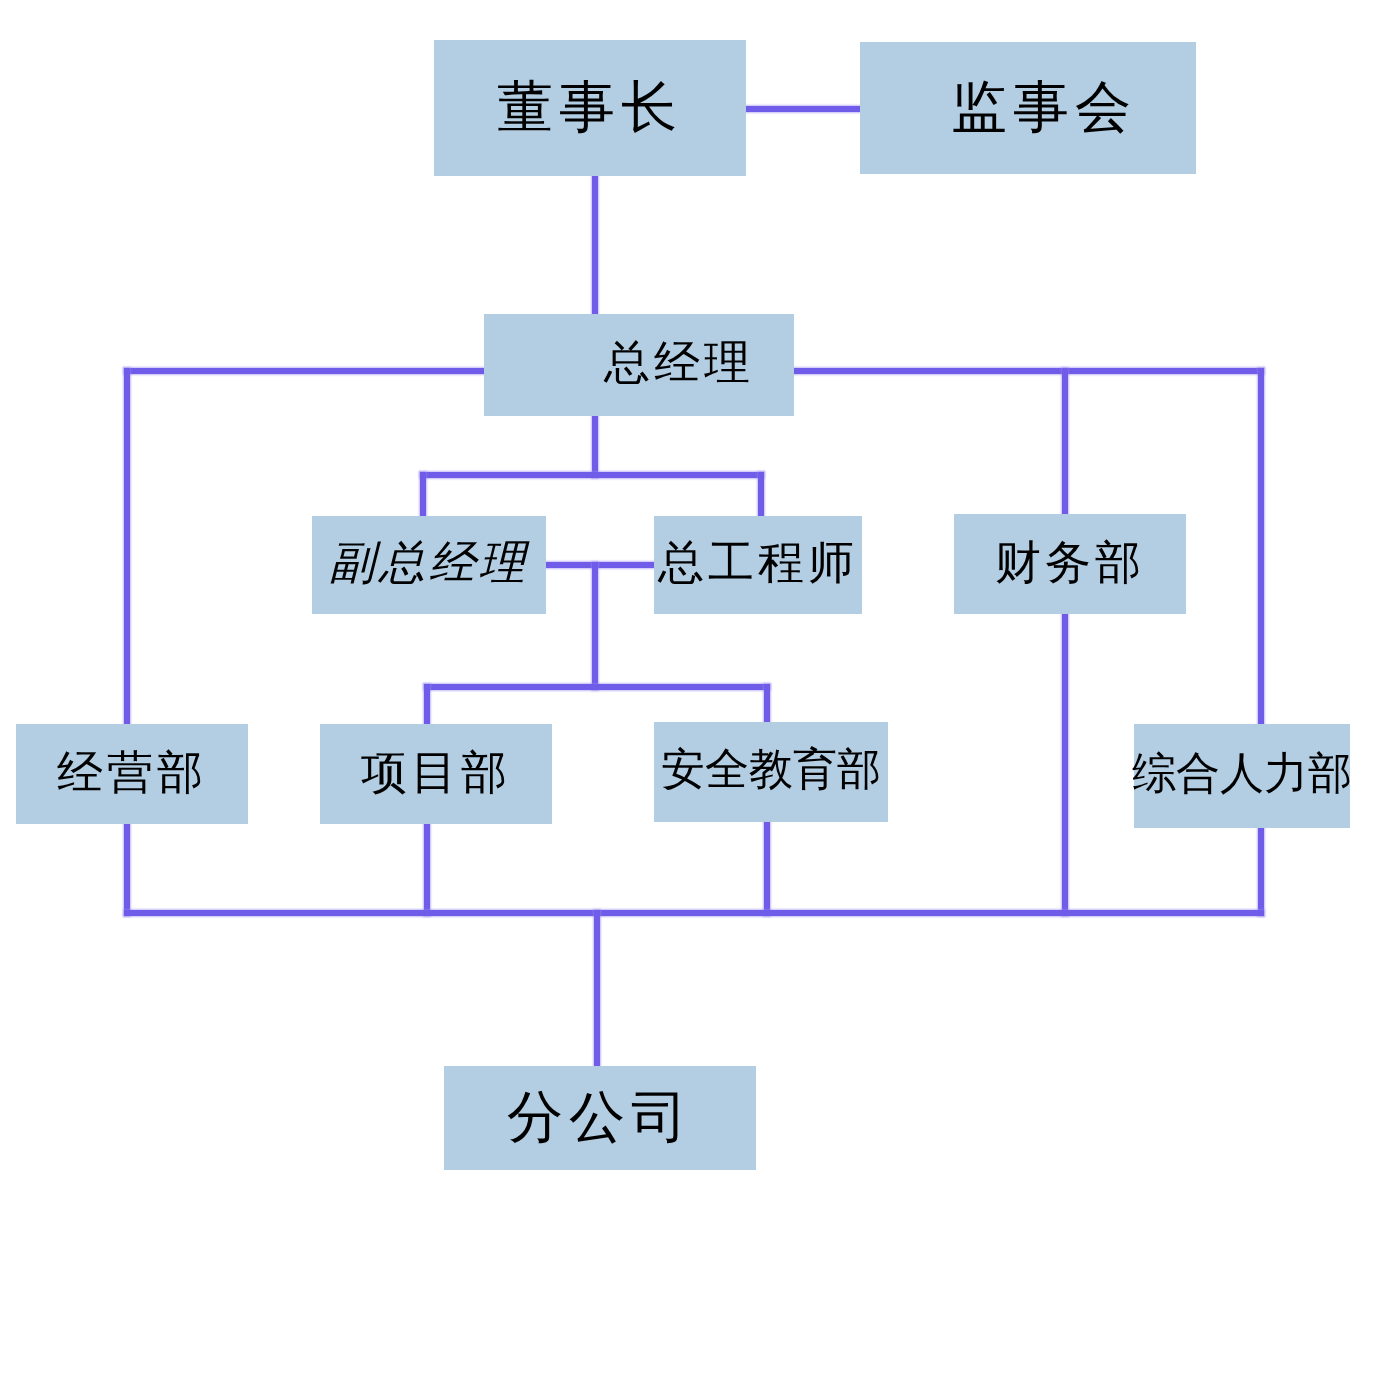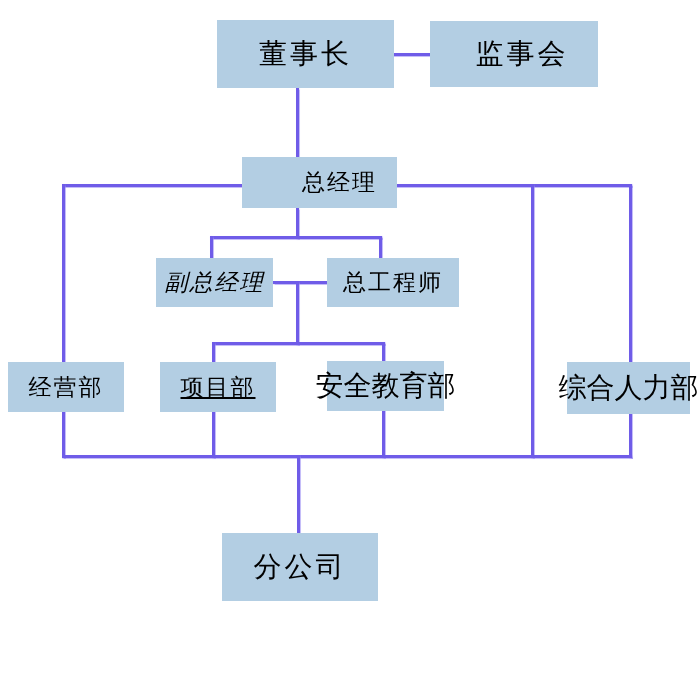--- a/index.html
+++ b/index.html
@@ -29,34 +29,34 @@
     align-items: center;
     justify-content: center;
     text-align: center;
     z-index: 2;
     letter-spacing: 2px;
     line-height: 1;
     white-space: nowrap;
   }
   .node.lg { font-size: 28px; letter-spacing: 3px; }
   .node.md { font-size: 23px; }
-  .node.sm { font-size: 28px; letter-spacing: 0px; }
+  .node.sm { font-size: 22px; letter-spacing: 0px; }
 
   
-  .n-chairman     { left: 217px; top: 20px;  width: 177px; height: 68px; }
+  .n-chairman     { left: 217px; top: 20px;  width: 156px; height: 68px; }
   .n-supervisory  { left: 430px; top: 21px;  width: 152px; height: 66px; padding-left: 16px; }
   .n-gm           { left: 242px; top: 157px; width: 115px; height: 51px; font-size: 24px; padding-left: 40px; }
   .n-deputy       { left: 156px; top: 258px; width: 117px; height: 49px; font-style: italic; }
-  .n-chief        { left: 327px; top: 258px; width: 132px; height: 49px; text-align: center; }
+  .n-chief        { left: 327px; top: 258px; width: 104px; height: 49px; text-align: center; }
   .n-finance      { left: 477px; top: 257px; width: 116px; height: 50px; }
   .n-operations   { left: 8px;  top: 362px; width: 116px; height: 50px; }
-  .n-project      { left: 160px; top: 362px; width: 116px; height: 50px; text-decoration: underline; }
+  .n-project      { left: 160px; top: 362px; width: 116px; height: 50px; }
   .n-safety       { left: 327px; top: 361px; width: 117px; height: 50px; }
-  .n-hr           { left: 567px; top: 362px; width: 123px; height: 52px; }
-  .n-branch       { left: 222px; top: 533px; width: 156px; height: 68px; }
+  .n-hr           { left: 567px; top: 362px; width: 108px; height: 52px; }
+  .n-branch       { left: 222px; top: 533px; width: 156px; height: 52px; }
 
   
   .l-chair-sup    { left: 373px; top: 53px;  width: 57px;  height: 3px; }
   .l-chair-gm     { left: 296px; top: 88px;  width: 3px;   height: 69px; }
   .l-trunk        { left: 62px;  top: 184px; width: 570px; height: 3px; }
   .l-left-v       { left: 62px;  top: 184px; width: 3px;   height: 274px; }
   .l-right-v      { left: 629px; top: 184px; width: 3px;   height: 274px; }
   .l-finance-v    { left: 531px; top: 184px; width: 3px;   height: 274px; }
   .l-gm-down      { left: 296px; top: 208px; width: 3px;   height: 31px; }
   .l-br1-h        { left: 210px; top: 236px; width: 172px; height: 3px; }
@@ -91,19 +91,20 @@
   <div class="line l-project-v"></div>
   <div class="line l-safety-v"></div>
   <div class="line l-bus"></div>
   <div class="line l-branch-v"></div>
 
   <div class="node lg n-chairman">董事长</div>
   <div class="node lg n-supervisory">监事会</div>
   <div class="node md n-gm">总经理</div>
   <div class="node md n-deputy">副总经理</div>
   <div class="node md n-chief">总工程师</div>
+  <div class="node md n-finance">财务部</div>
   <div class="node md n-operations">经营部</div>
   <div class="node md n-project">项目部</div>
   <div class="node sm n-safety">安全教育部</div>
   <div class="node sm n-hr">综合人力部</div>
   <div class="node lg n-branch">分公司</div>
 
 </div>
 
 </body></html>

